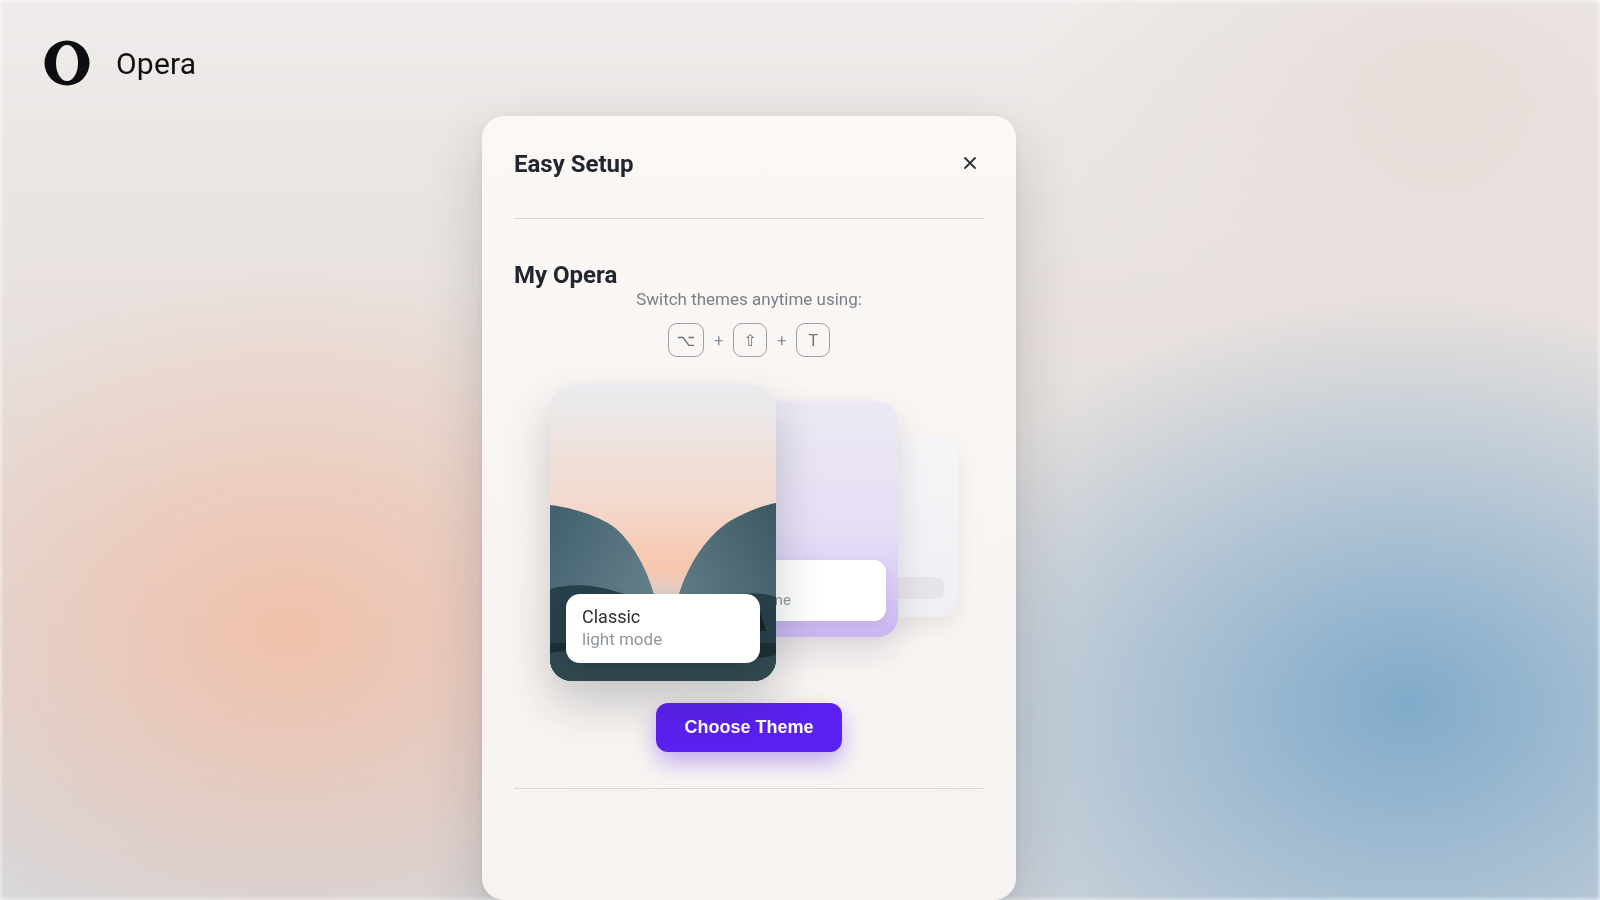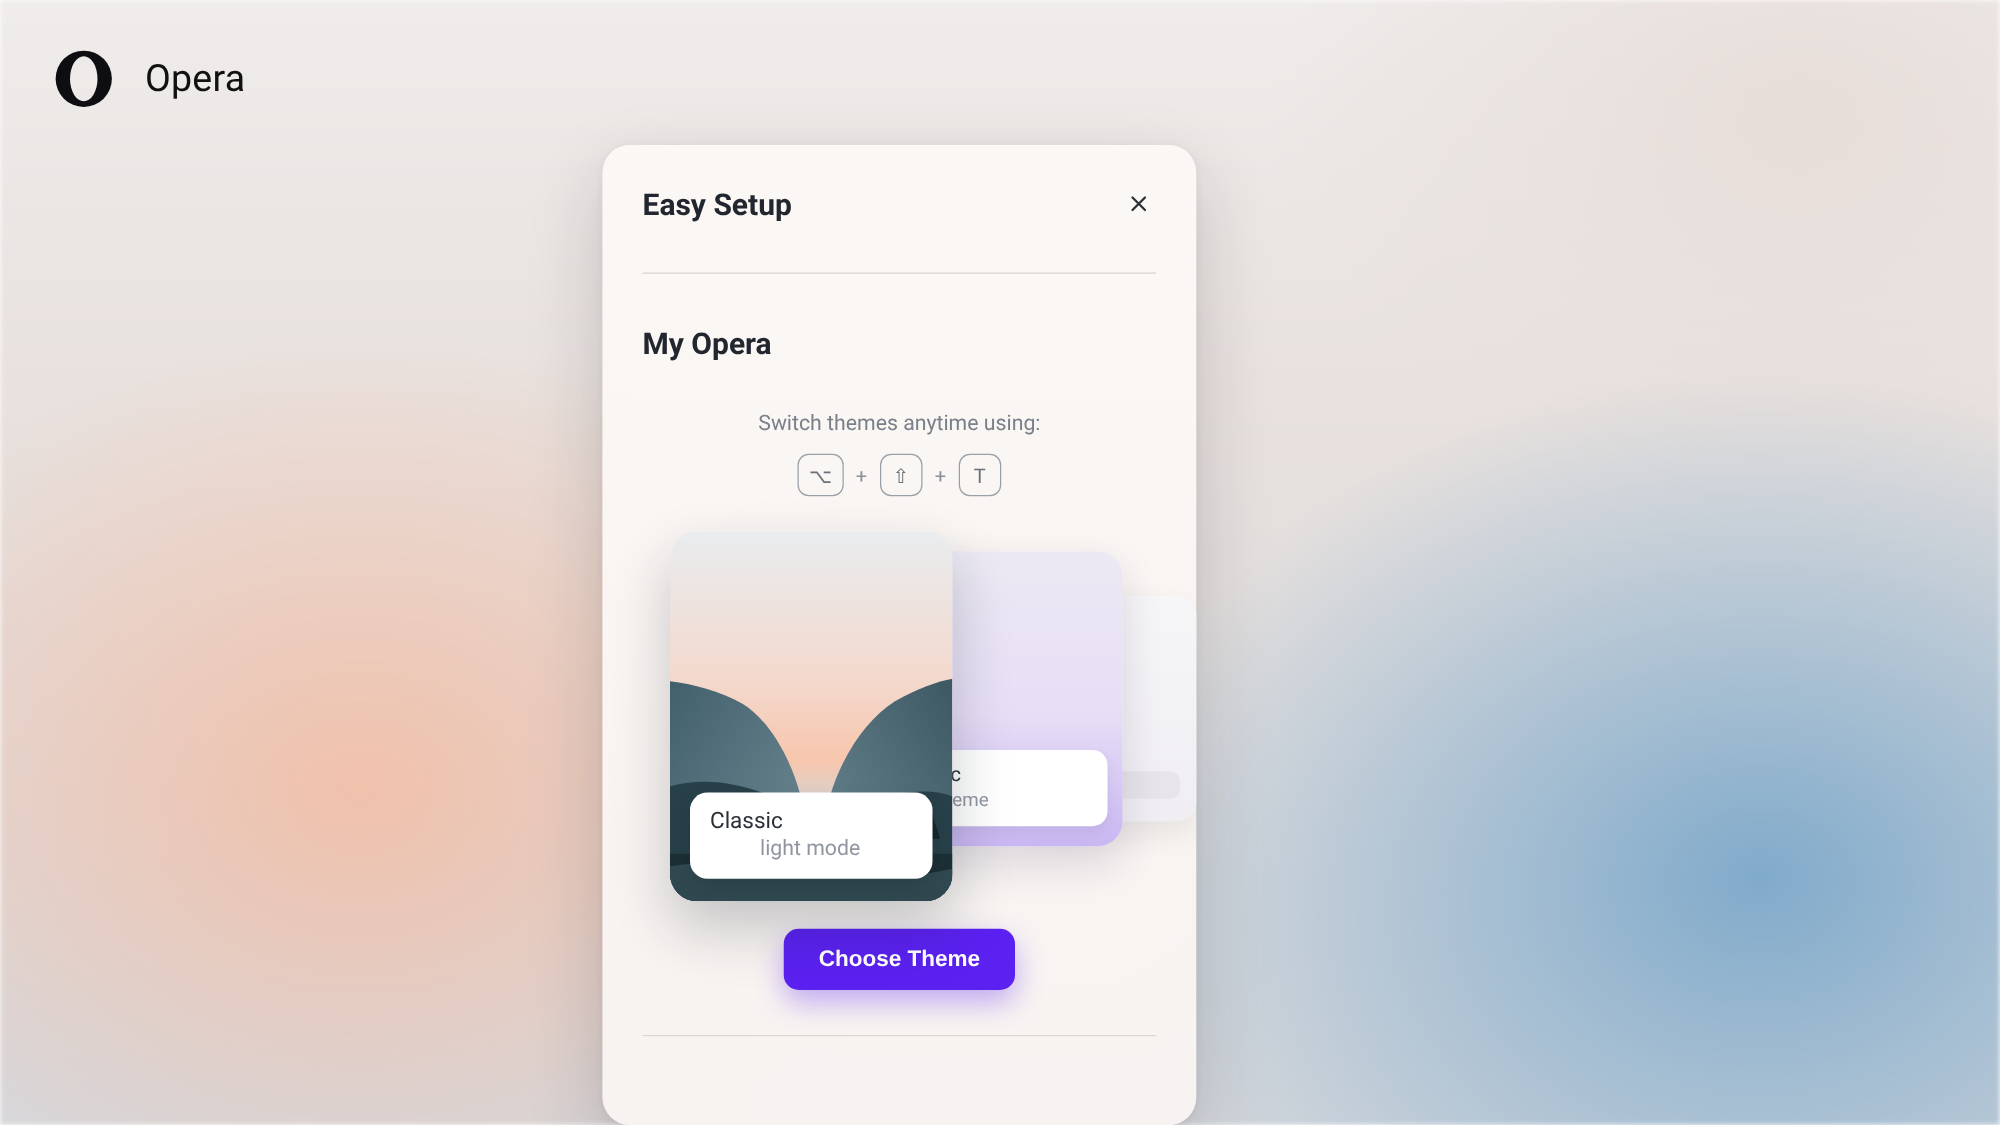--- a/index.html
+++ b/index.html
@@ -17,37 +17,37 @@
     position: absolute; top: 38px; left: 42px;
     display: flex; align-items: center; gap: 24px;
     color: #111;
   }
   .logo svg { display: block; }
   .logo-text { font-size: 30px; font-weight: 400; letter-spacing: 0.2px; color:#111; }
 
   .panel {
     position: absolute;
     left: 482px; top: 116px;
-    width: 475px; height: 784px;
+    width: 534px; height: 784px;
     background: linear-gradient(180deg, rgba(252,248,245,0.97), rgba(248,244,242,0.97));
     border-radius: 22px;
     box-shadow: 0 24px 60px rgba(30,30,40,0.18), 0 2px 8px rgba(0,0,0,0.06);
     padding: 32px 32px 0 32px;
     overflow: hidden;
   }
   .panel-header { display:flex; align-items:center; justify-content:space-between; margin-top:2px; }
   .panel-title { font-size: 24px; font-weight: 700; color:#21262f; }
   .close-btn {
     width: 28px; height:28px; border:none; background:transparent; cursor:pointer;
     color:#2b2f36; display:flex; align-items:center; justify-content:center; border-radius:6px;
   }
   .divider { height:1px; background: rgba(0,0,0,0.14); margin: 40px 0 0 0; }
 
   .section-title { font-size: 24px; font-weight:700; color:#21262f; margin-top: 42px; }
-  .hint { text-align:center; color:#7a808a; font-size:17px; margin-top: 40px; }
+  .hint { text-align:center; color:#7a808a; font-size:17px; }
   .keys { display:flex; align-items:center; justify-content:center; gap:10px; margin-top:14px; color:#7a808a; }
   .key {
     min-width:34px; height:34px; padding:0 8px;
     border:1.5px solid #9aa0a8; border-radius:9px;
     display:flex; align-items:center; justify-content:center;
     font-size:16px; color:#6b7179;
   }
   .plus { font-size:16px; color:#8a9099; }
 
   .carousel { position:relative; height:300px; margin-top:28px; }
@@ -62,31 +62,31 @@
     border-radius:20px; background:linear-gradient(180deg,#ece9f3 0%, #e7def6 55%, #c9b6f2 100%);
     box-shadow: 0 14px 32px rgba(40,30,80,0.14);
   }
   .card2 .pill {
     position:absolute; left:12px; right:12px; bottom:16px; background:#fff;
     border-radius:12px; padding:10px 14px 12px; box-shadow:0 4px 10px rgba(0,0,0,0.06);
   }
   .card2 .pill .t1 { font-size:16px; color:#2a2f36; }
   .card2 .pill .t2 { font-size:15px; color:#9096a0; margin-top:2px; }
   .card1 {
-    position:absolute; width:226px; height:296px; left:22px; top:0;
+    position:absolute; width:226px; height:296px; left:36px; top:0;
     border-radius:22px; overflow:hidden; box-shadow: 0 22px 46px rgba(20,30,40,0.22);
   }
   .card1 .scene { position:absolute; inset:0; }
   .card1 .scene svg { width:100%; height:100%; display:block; }
   .card1 .pill {
     position:absolute; left:16px; right:16px; bottom:18px; background:#fff;
     border-radius:14px; padding:12px 16px 14px; box-shadow:0 8px 18px rgba(0,0,0,0.12);
   }
   .card1 .pill .t1 { font-size:18px; color:#2a2f36; }
-  .card1 .pill .t2 { font-size:17px; color:#9096a0; margin-top:2px;margin-left:40px; }
+  .card1 .pill .t2 { font-size:17px; color:#9096a0; margin-top:2px; }
 
   .cta-row { display:flex; justify-content:center; margin-top:18px; }
   .cta {
     background:#5b21f0; color:#fff; border:none; border-radius:12px;
     padding:14px 28px; font-size:18px; font-weight:600; cursor:pointer;
     box-shadow: 0 10px 22px rgba(91,33,240,0.35);
   }
   .divider2 { height:1px; background: rgba(0,0,0,0.12); margin: 36px 0 0 0; }
 </style>
 </head>

